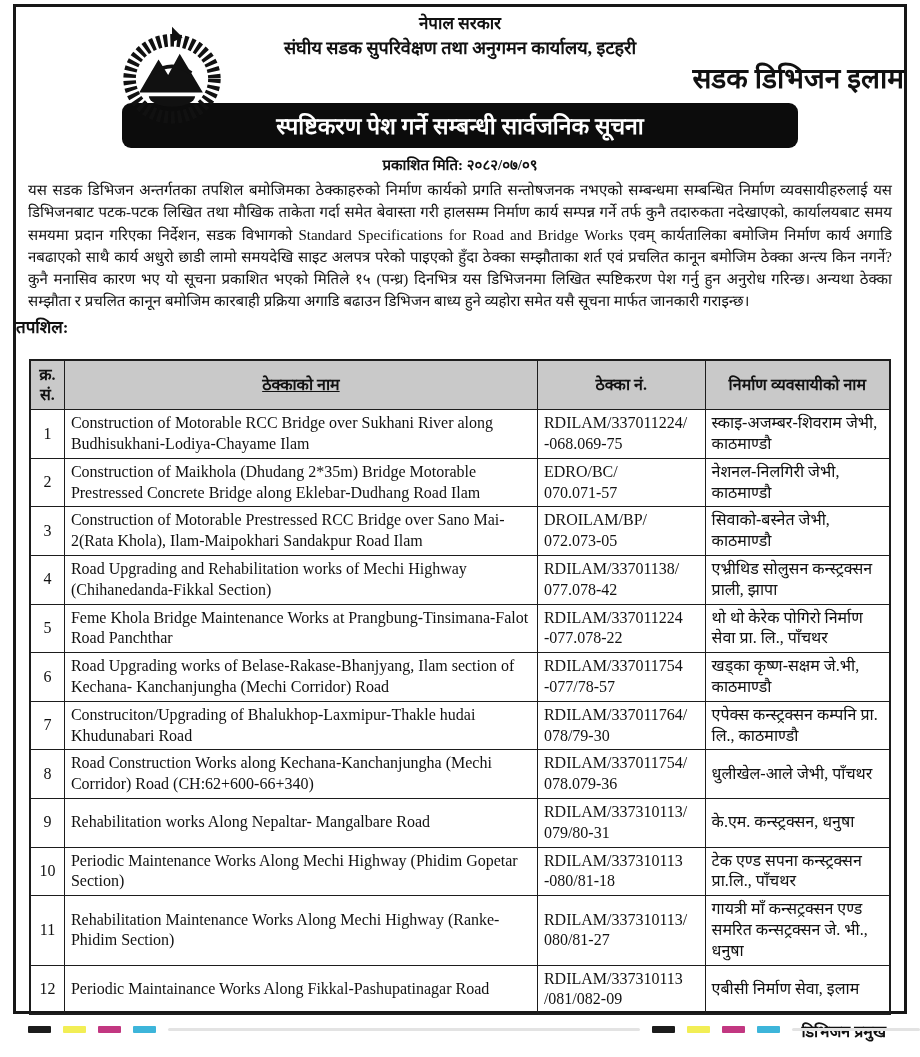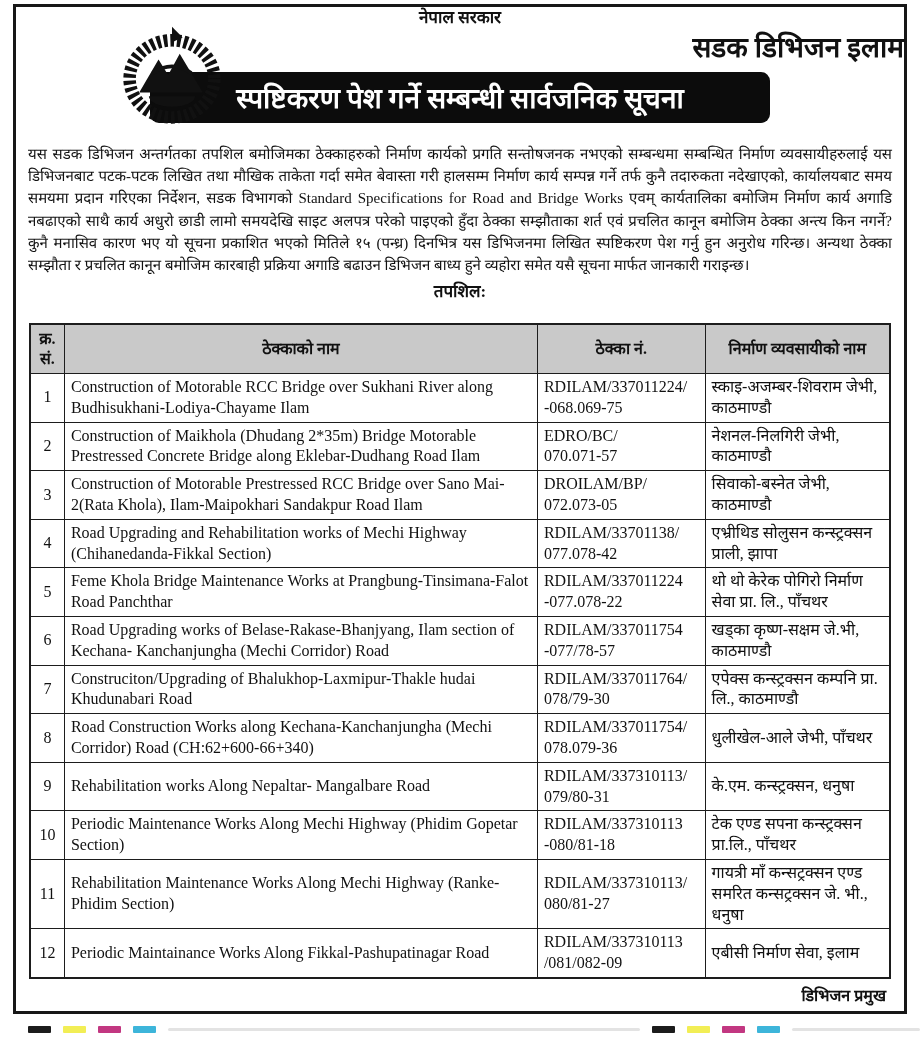--- a/index.html
+++ b/index.html
@@ -11,44 +11,44 @@
     position: relative;
     overflow: hidden;
   }
   .page { width: 920px; height: 1057px; position: relative; background: #fff; }
   .frame {
     position: absolute; left: 13px; top: 4px; right: 13px; height: 1010px;
     border: 3px solid #171717;
     background: #fff;
   }
   
-  .header { position: relative; text-align: center; }
+  .header { position: relative; padding-top: 6px; text-align: center; }
   .emblem { position: absolute; left: 92px; top: 16px; width: 128px; height: 106px; }
   .emblem svg { width: 100%; height: 100%; }
   .gov-line { font-size: 17px; font-weight: 600; line-height: 1.35; }
   .gov-office { font-size: 18px; font-weight: 700; line-height: 1.4; }
   .gov-division { font-size: 28px; font-weight: 700; line-height: 1.25; text-align: right; }
   
   .title-bar {
-    margin: 7px auto 0; width: 620px;
+    margin: 7px auto 0; width: 676px;
     background: #0c0c0c; color: #ffffff;
     border-radius: 9px;
     text-align: center;
-    font-size: 28px; font-weight: 700;
+    font-size: 23px; font-weight: 700;
     padding: 6px 0 7px;
   }
   .pub-date { text-align: center; font-size: 15px; font-weight: 700; margin-top: 6px; }
   
   .body-text {
-    margin: 20px 12px 0;
+    margin: 5px 12px 0;
     font-size: 15px; line-height: 1.48;
     text-align: justify;
     font-weight: 500;
   }
-  .tapsil { text-align: center; font-weight: 700; font-size: 17px; margin-top: 3px; }
+  .tapsil { text-align: left; font-weight: 700; font-size: 17px; margin-top: 3px; }
   
   table.contracts {
     width: calc(100% - 26px);
     margin: 21px auto 0;
     border-collapse: collapse;
     border: 2px solid #1d1d1d;
   }
   table.contracts th {
     background: #c9c9c9;
     border: 1px solid #1d1d1d;
@@ -60,21 +60,21 @@
   table.contracts td {
     border: 1px solid #1d1d1d;
     padding: 3px 6px;
     vertical-align: middle;
     font-size: 16px;
     line-height: 1.3;
   }
   table.contracts tbody tr { height: 46px; }
   td.sn { text-align: center; width: 4%; font-size: 16px; }
   th.col-sn { width: 4%; }
-  th.col-name { width: 55%; }
+  th.col-name { width: 55%; text-decoration: underline; }
   th.col-no { width: 19.5%; }
   th.col-contractor { width: 21.5%; }
   td.cno { white-space: pre-line; font-size: 16px; }
   td.contractor { font-size: 15px; line-height: 1.35; }
   .signature { text-align: right; font-weight: 700; font-size: 16px; padding: 5px 18px 0 0; }
   
   .print-marks {
     position: absolute; left: 0; right: 0; top: 1026px;
     display: flex; align-items: center;
     padding-left: 28px;
@@ -93,27 +93,32 @@
       <div class="emblem">
         <svg viewBox="0 0 120 110" xmlns="http://www.w3.org/2000/svg" aria-hidden="true">
           <ellipse cx="60" cy="58" rx="44" ry="40" fill="none" stroke="#111" stroke-width="13" stroke-dasharray="4 3"></ellipse>
           <path d="M60 4 l0 16 l11 -5 z" fill="#111"></path>
           <path d="M26 72 L46 38 L56 54 L68 32 L92 72 Z" fill="#111"></path>
           <path d="M36 76 a24 11 0 0 0 48 0 z" fill="#111"></path>
           <path d="M40 52 q20 -14 40 0" fill="none" stroke="#111" stroke-width="4"></path>
         </svg>
       </div>
       <div class="gov-line">नेपाल सरकार</div>
+      <div class="gov-office">संघीय सडक सुपरिवेक्षण तथा अनुगमन कार्यालय, इटहरी</div>
       <div class="gov-division">सडक डिभिजन इलाम</div>
     </div>
 
     <div class="title-bar">
       <span>स्पष्टिकरण पेश गर्ने सम्बन्धी सार्वजनिक सूचना</span>
     </div>
 
+    <div class="pub-date">
+      <span>प्रकाशित मिति:</span>
+      <span>२०८२/०७/०९</span>
+    </div>
 
     <p class="body-text">यस सडक डिभिजन अन्तर्गतका तपशिल बमोजिमका ठेक्काहरुको निर्माण कार्यको प्रगति सन्तोषजनक नभएको सम्बन्धमा सम्बन्धित निर्माण व्यवसायीहरुलाई यस डिभिजनबाट पटक-पटक लिखित तथा मौखिक ताकेता गर्दा समेत बेवास्ता गरी हालसम्म निर्माण कार्य सम्पन्न गर्ने तर्फ कुनै तदारुकता नदेखाएको, कार्यालयबाट समय समयमा प्रदान गरिएका निर्देशन, सडक विभागको Standard Specifications for Road and Bridge Works एवम् कार्यतालिका बमोजिम निर्माण कार्य अगाडि नबढाएको साथै कार्य अधुरो छाडी लामो समयदेखि साइट अलपत्र परेको पाइएको हुँदा ठेक्का सम्झौताका शर्त एवं प्रचलित कानून बमोजिम ठेक्का अन्त्य किन नगर्ने? कुनै मनासिव कारण भए यो सूचना प्रकाशित भएको मितिले १५ (पन्ध्र) दिनभित्र यस डिभिजनमा लिखित स्पष्टिकरण पेश गर्नु हुन अनुरोध गरिन्छ। अन्यथा ठेक्का सम्झौता र प्रचलित कानून बमोजिम कारबाही प्रक्रिया अगाडि बढाउन डिभिजन बाध्य हुने व्यहोरा समेत यसै सूचना मार्फत जानकारी गराइन्छ।</p>
 
     <div class="tapsil">तपशिल:</div>
 
     <table class="contracts">
       <thead>
         <tr>
           <th class="col-sn">क्र.
 सं.</th>

